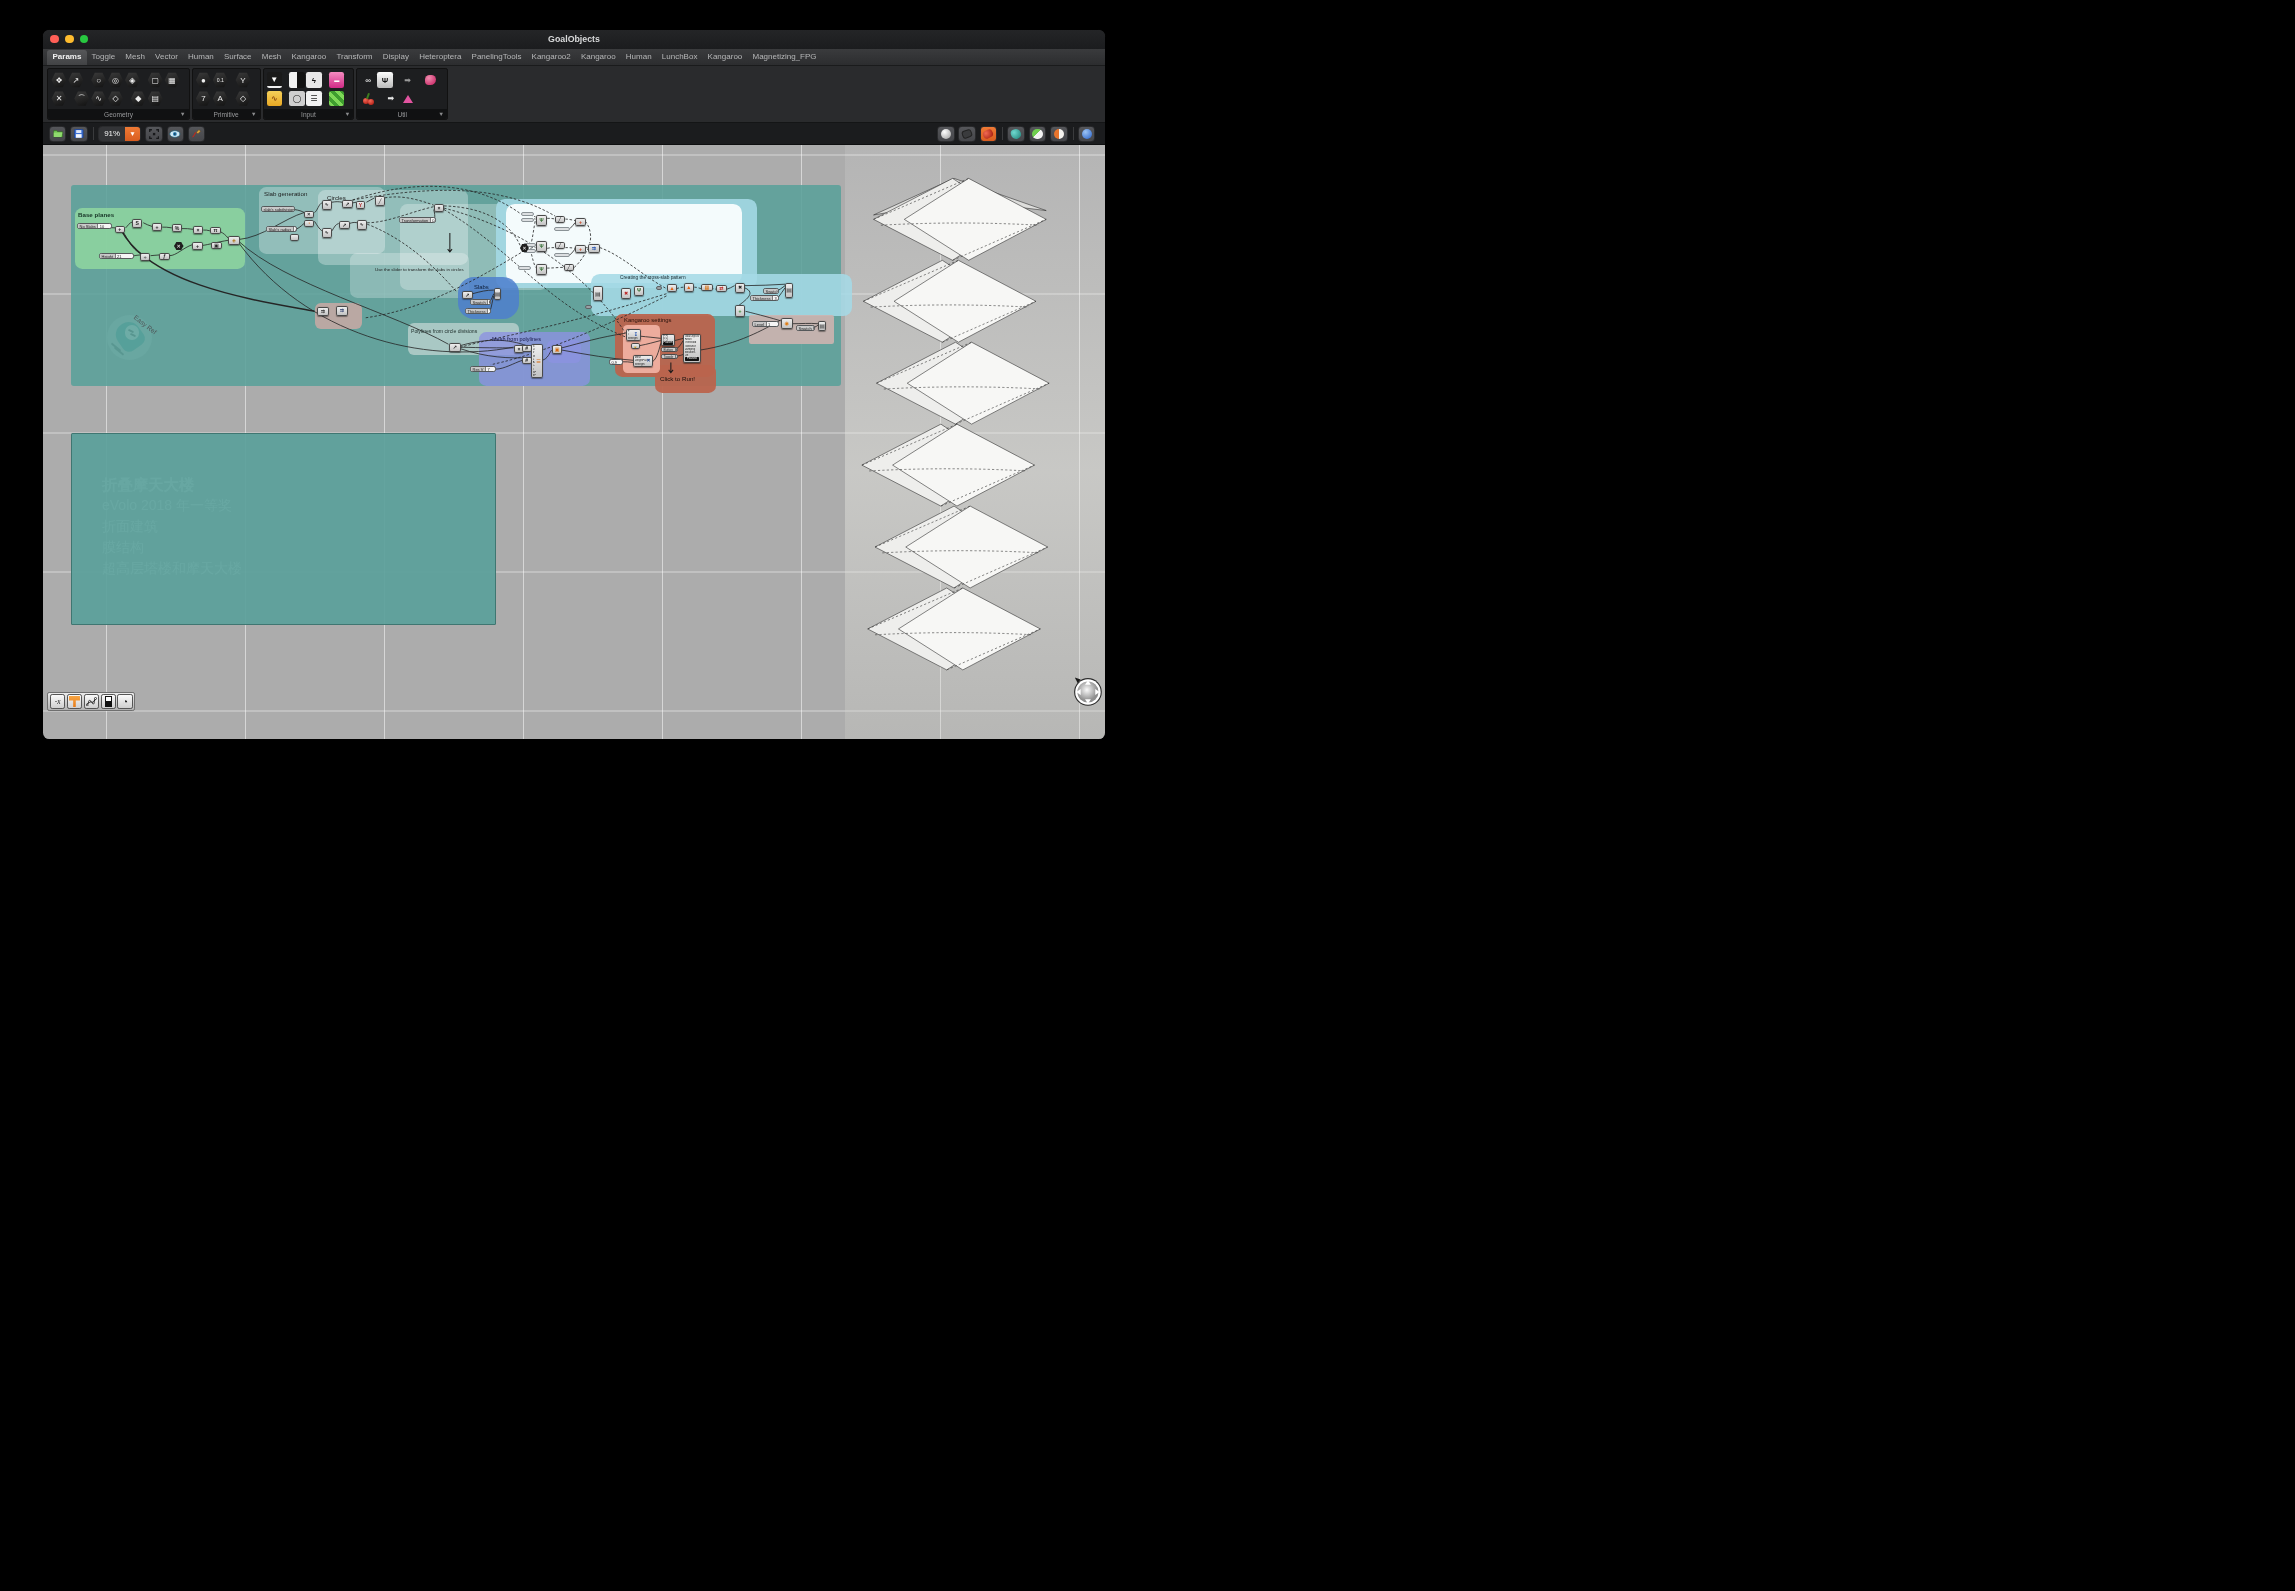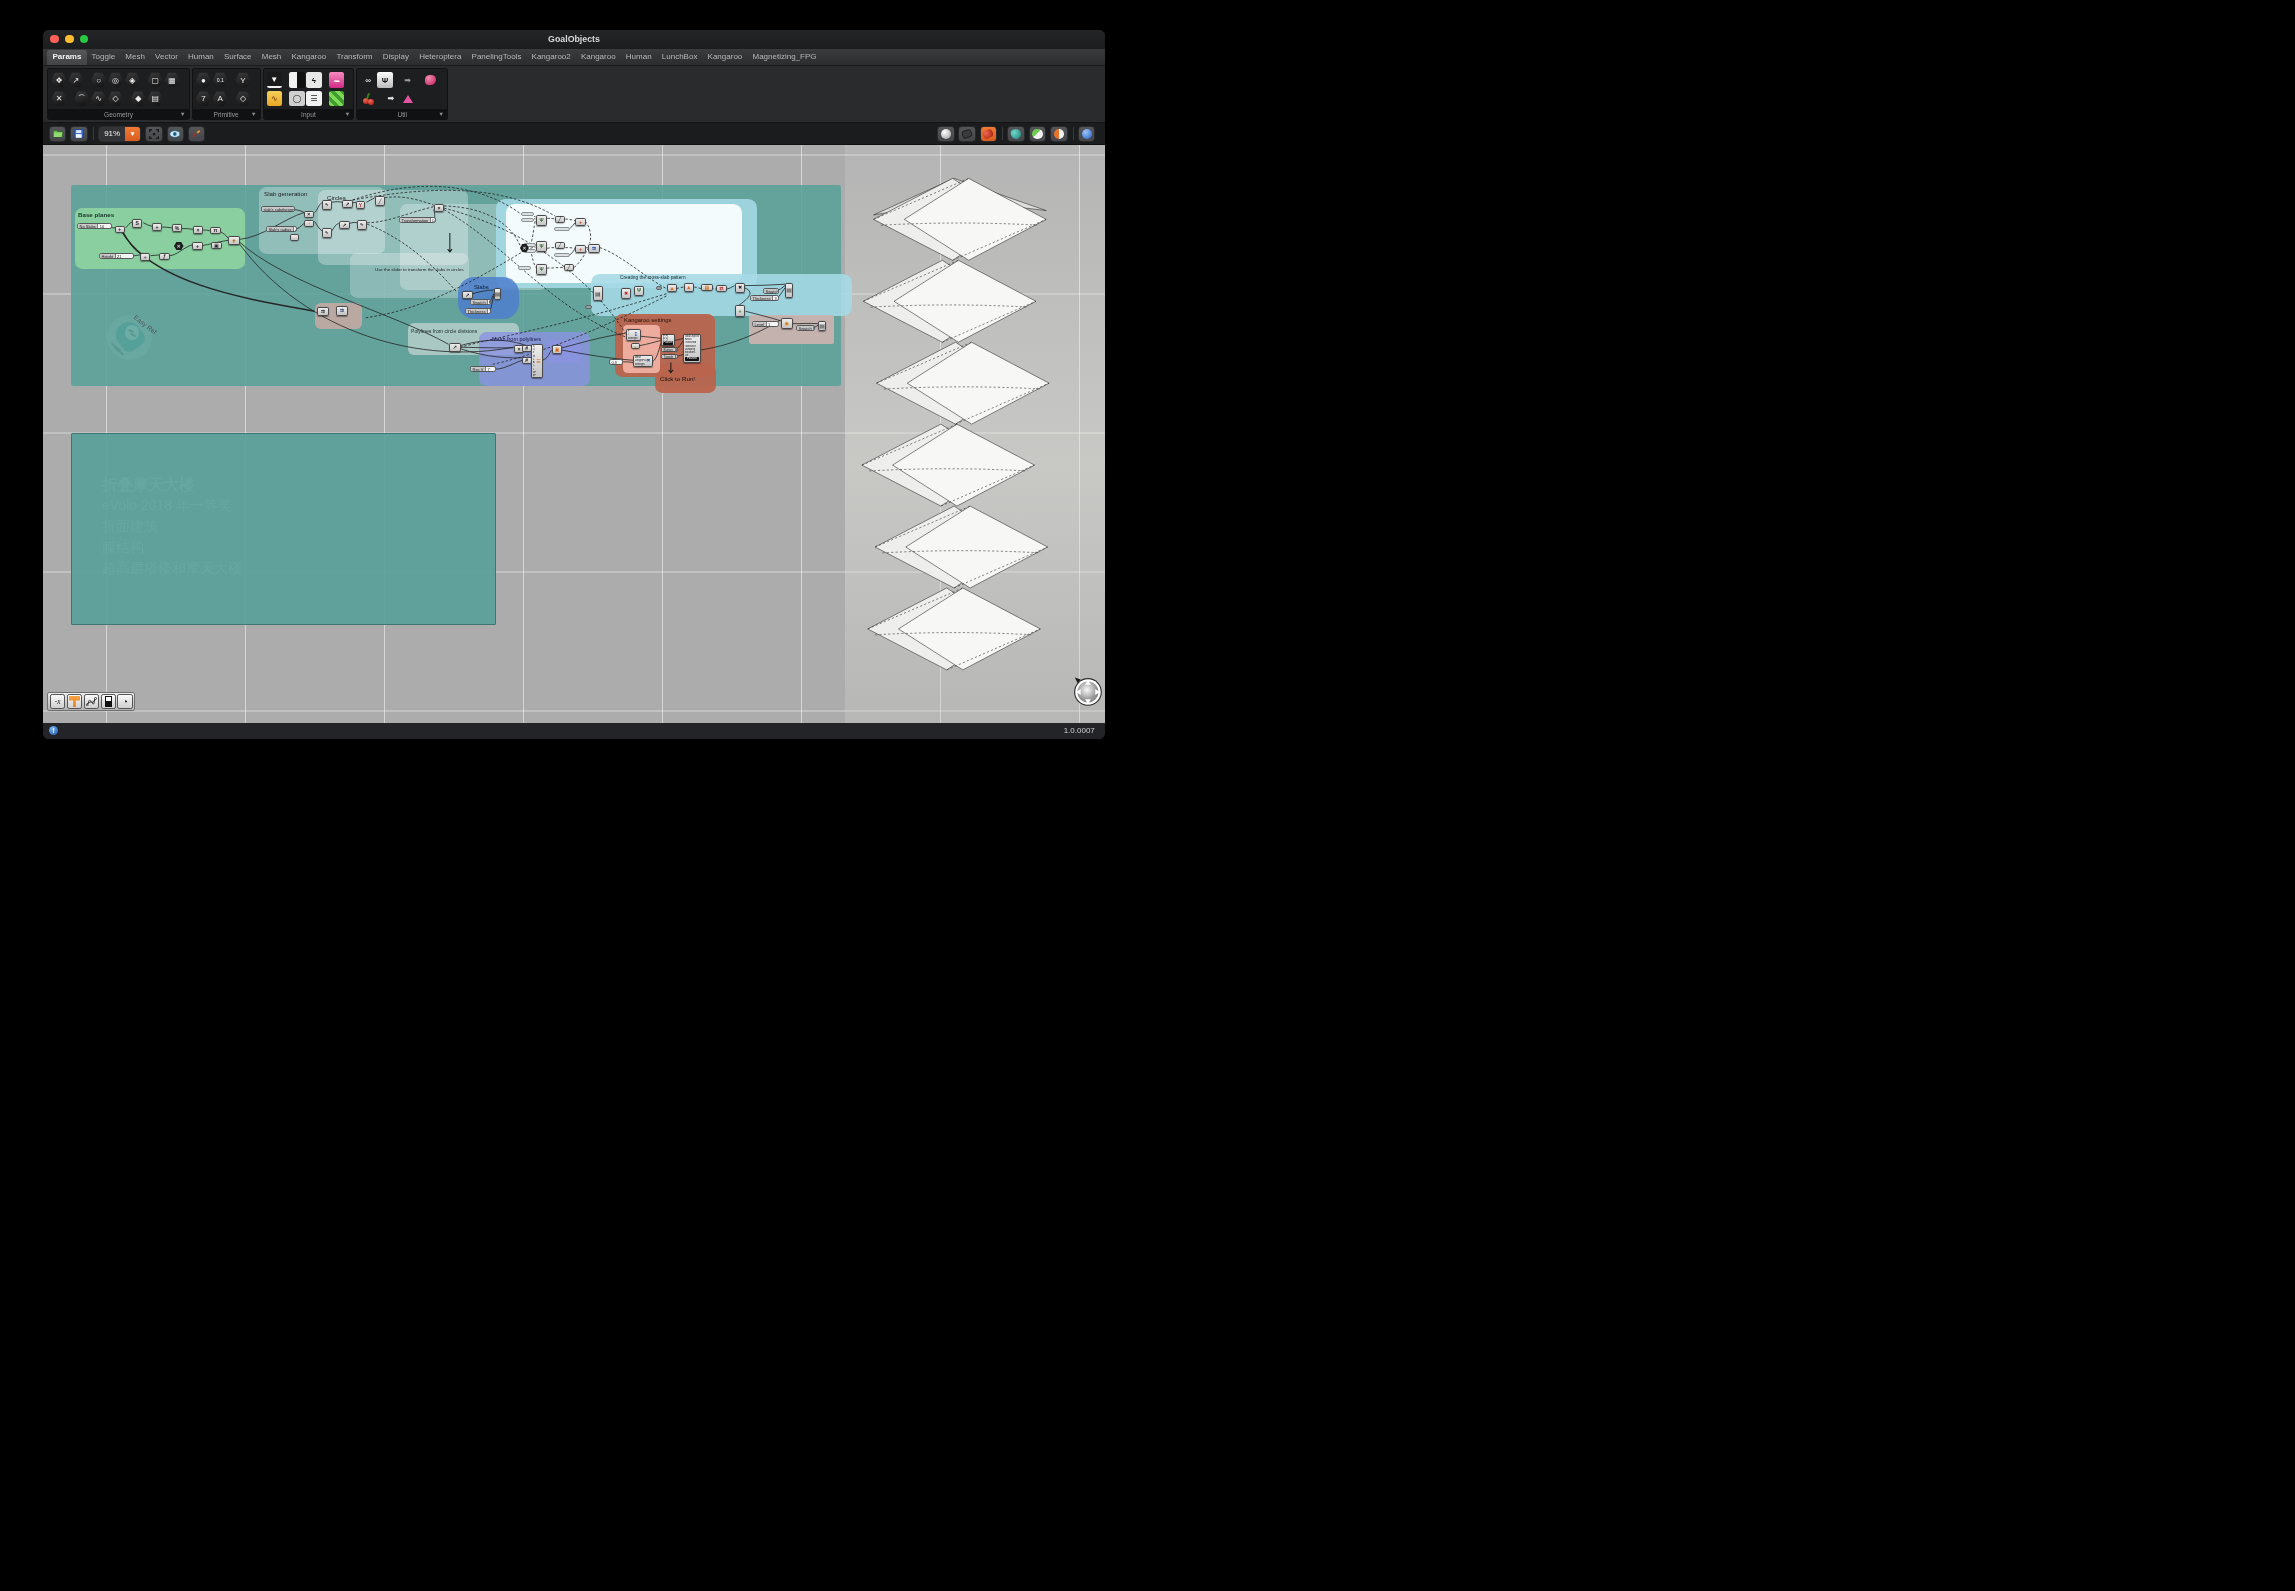--- a/index.html
+++ b/index.html
@@ -792,19 +792,15 @@
         <path d="M 134 566 L 262 510" fill="none" stroke="#2f2f2f" stroke-width="0.8" stroke-dasharray="3 3"></path>
         <path d="M 36 518 Q 144 512 252 518" fill="none" stroke="#2f2f2f" stroke-width="0.8" stroke-dasharray="3 3"></path>
         <path d="M 16 622 L 124 566 L 210 622 L 124 678 Z" fill="#eeeeec" stroke="#2f2f2f" stroke-width="0.8"></path>
         <path d="M 58 622 L 146 566 L 252 622 L 146 678 Z" fill="#f7f7f5" stroke="#2f2f2f" stroke-width="0.8"></path>
         <path d="M 16 622 L 146 566" fill="none" stroke="#2f2f2f" stroke-width="0.8" stroke-dasharray="3 3"></path>
         <path d="M 124 678 L 252 622" fill="none" stroke="#2f2f2f" stroke-width="0.8" stroke-dasharray="3 3"></path>
         <path d="M 26 630 Q 134 624 242 630" fill="none" stroke="#2f2f2f" stroke-width="0.8" stroke-dasharray="3 3"></path>
       </svg>
     </div>
 
-  <div class="statusbar">
-    <div class="infoball">!</div>
-    <div class="version">1.0.0007</div>
-  </div>
 
 </div>
 
 
 </body></html>

